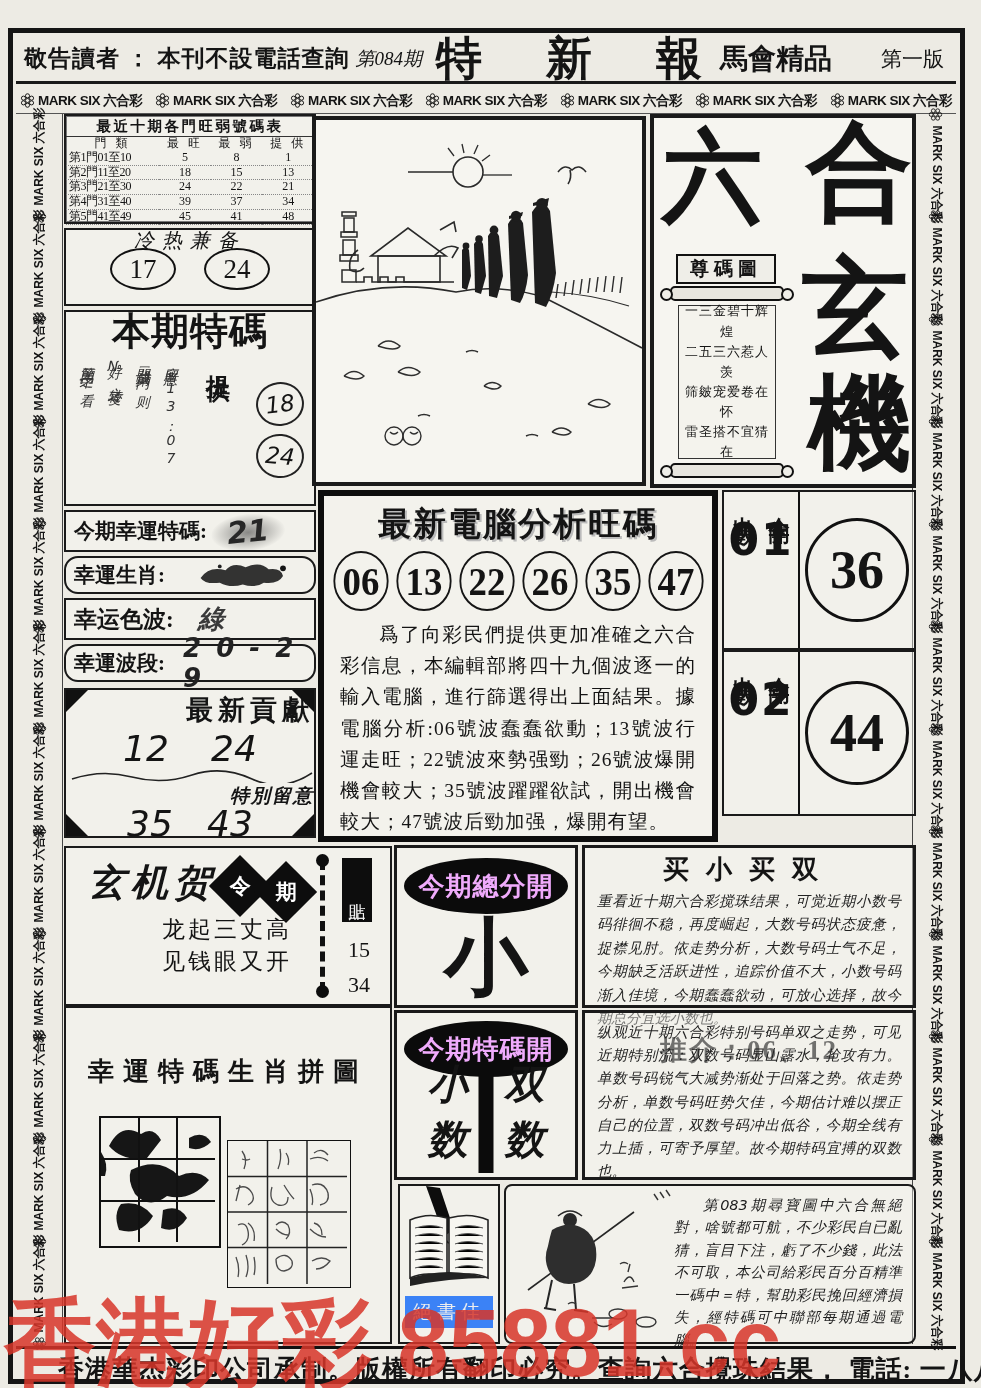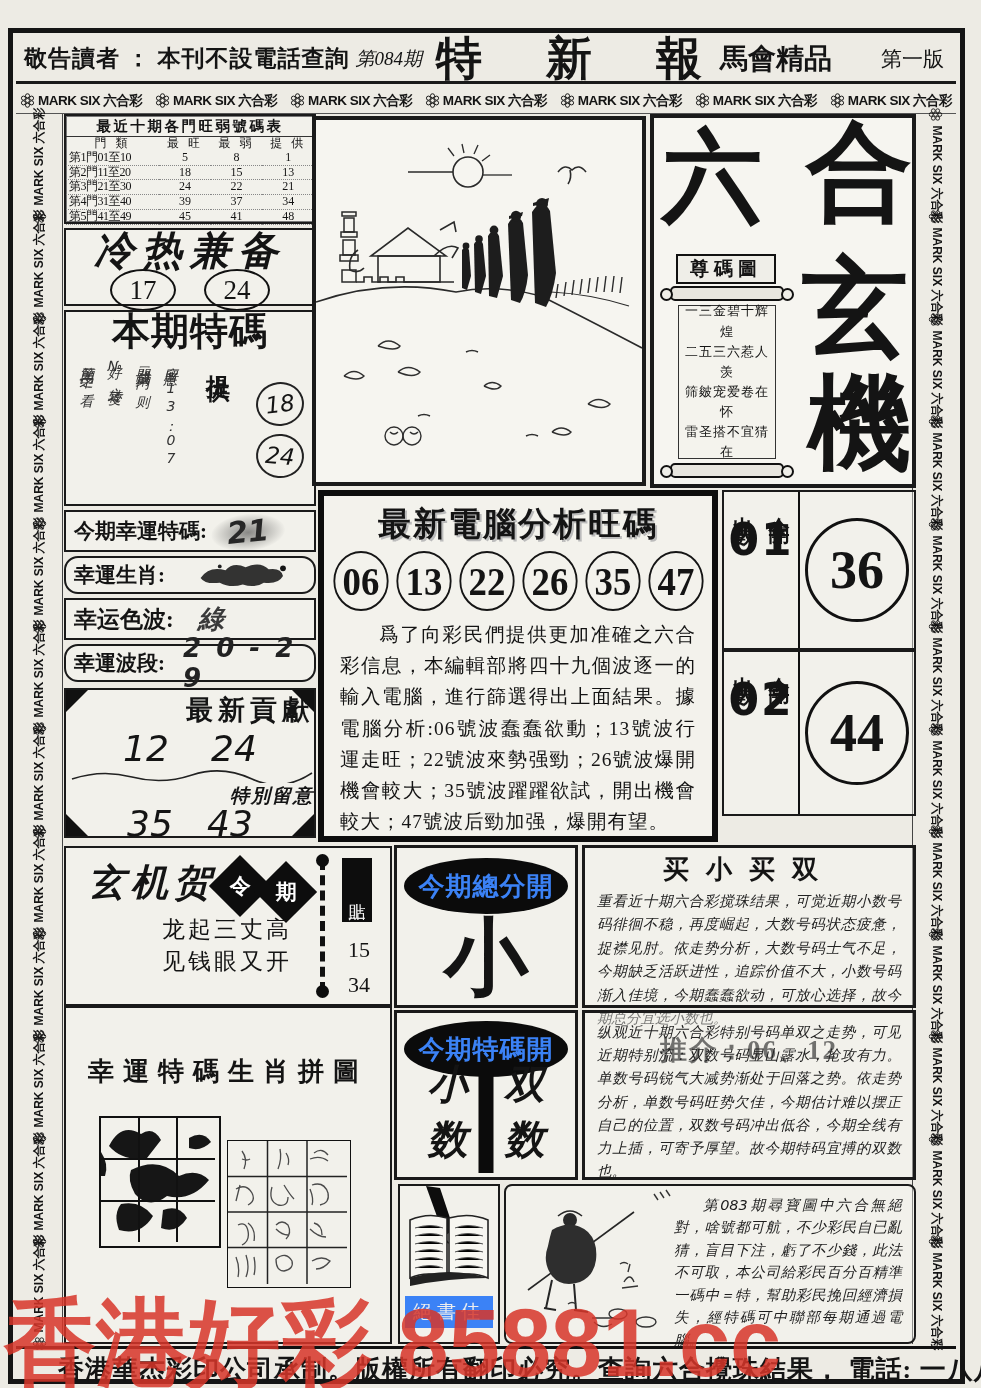--- a/index.html
+++ b/index.html
@@ -38,21 +38,21 @@
   
   .gate{left:64px;top:114px;width:252px;height:110px;box-shadow:0 0 0 1px #777 inset;}
   .gt-title{font-size:14.5px;font-weight:bold;text-align:center;letter-spacing:2.5px;border-bottom:1.5px solid #333;padding-top:1px;}
   .gate table{width:100%;border-collapse:collapse;font-size:12px;line-height:1.15;}
   .gate th{font-weight:normal;letter-spacing:3px;padding:0;}
   .gate td{text-align:center;padding:0;border-bottom:1px dotted #888;}
   .gate td:first-child{text-align:left;padding-left:3px;letter-spacing:-0.5px;}
 
   
   .coldhot{left:64px;top:228px;width:252px;height:78px;text-align:center;}
-  .ch-title{font-size:40px;font-weight:700;font-style:italic;letter-spacing:8px;line-height:1.05;}
+  .ch-title{font-size:20px;font-weight:400;font-style:italic;letter-spacing:8px;line-height:1.05;}
   .ch-nums{display:flex;justify-content:space-around;padding:0 30px;margin-top:-3px;}
   .ellipse{width:62px;height:38px;border:2.5px solid #111;border-radius:50%;display:flex;
            align-items:center;justify-content:center;font-size:27px;}
 
   
   .speccode{left:64px;top:310px;width:252px;height:196px;}
   .sc-title{font-size:38px;font-weight:900;text-align:center;line-height:1.05;letter-spacing:1px;}
   .sc-row{display:flex;justify-content:space-between;align-items:flex-start;padding:4px 10px 0 12px;}
   .sc-note{font:italic 14px "DejaVu Sans",sans-serif;color:#333;letter-spacing:2px;height:128px;}
   .sc-provide{font-size:24px;font-weight:bold;letter-spacing:4px;}
@@ -139,21 +139,21 @@
   .ap-left{width:76px;border-right:2px solid #111;display:flex;flex-direction:column;align-items:center;padding-top:8px;box-sizing:border-box;}
   .ap-cols{display:flex;gap:8px;}
   .ap-cols .vert{font-size:21px;font-weight:bold;letter-spacing:4px;}
   .ap-count{font:700 44px "DejaVu Sans",sans-serif;margin-top:2px;letter-spacing:2px;}
   .ap-right{flex:1;display:flex;align-items:center;justify-content:center;}
   .big-ball{width:98px;height:98px;border:3.5px solid #111;border-radius:50%;display:flex;align-items:center;
             justify-content:center;font-size:54px;font-weight:bold;}
 
   
   .oval-box{width:184px;left:394px;border-width:3px;text-align:center;}
-  .oval{margin:10px auto 0;width:164px;height:56px;background:#0b0b0b;color:#3b82f6;border-radius:50%;
+  .oval{margin:10px auto 0;width:164px;height:56px;background:#0b0b0b;color:#f0abfc;border-radius:50%;
         display:flex;align-items:center;justify-content:center;font-size:26px;font-weight:bold;letter-spacing:1px;}
   .big-char{font-size:84px;font-weight:bold;line-height:1.05;}
   .stem{position:absolute;left:50%;top:60px;transform:translateX(-50%);width:15px;height:100px;background:#0b0b0b;}
   .duo{position:absolute;left:0;right:0;bottom:10px;display:flex;justify-content:space-between;padding:0 12px;
        font:italic 700 40px "DejaVu Sans",sans-serif;}
 
   
   .para-box{width:334px;left:582px;border-width:3px;}
   .pb-title{text-align:center;font-size:26px;font-weight:bold;letter-spacing:17px;margin-top:4px;}
   .pb-body{padding:3px 12px 0;font:italic 14.5px "DejaVu Sans",sans-serif;color:#222;line-height:1.78;text-align:justify;}

